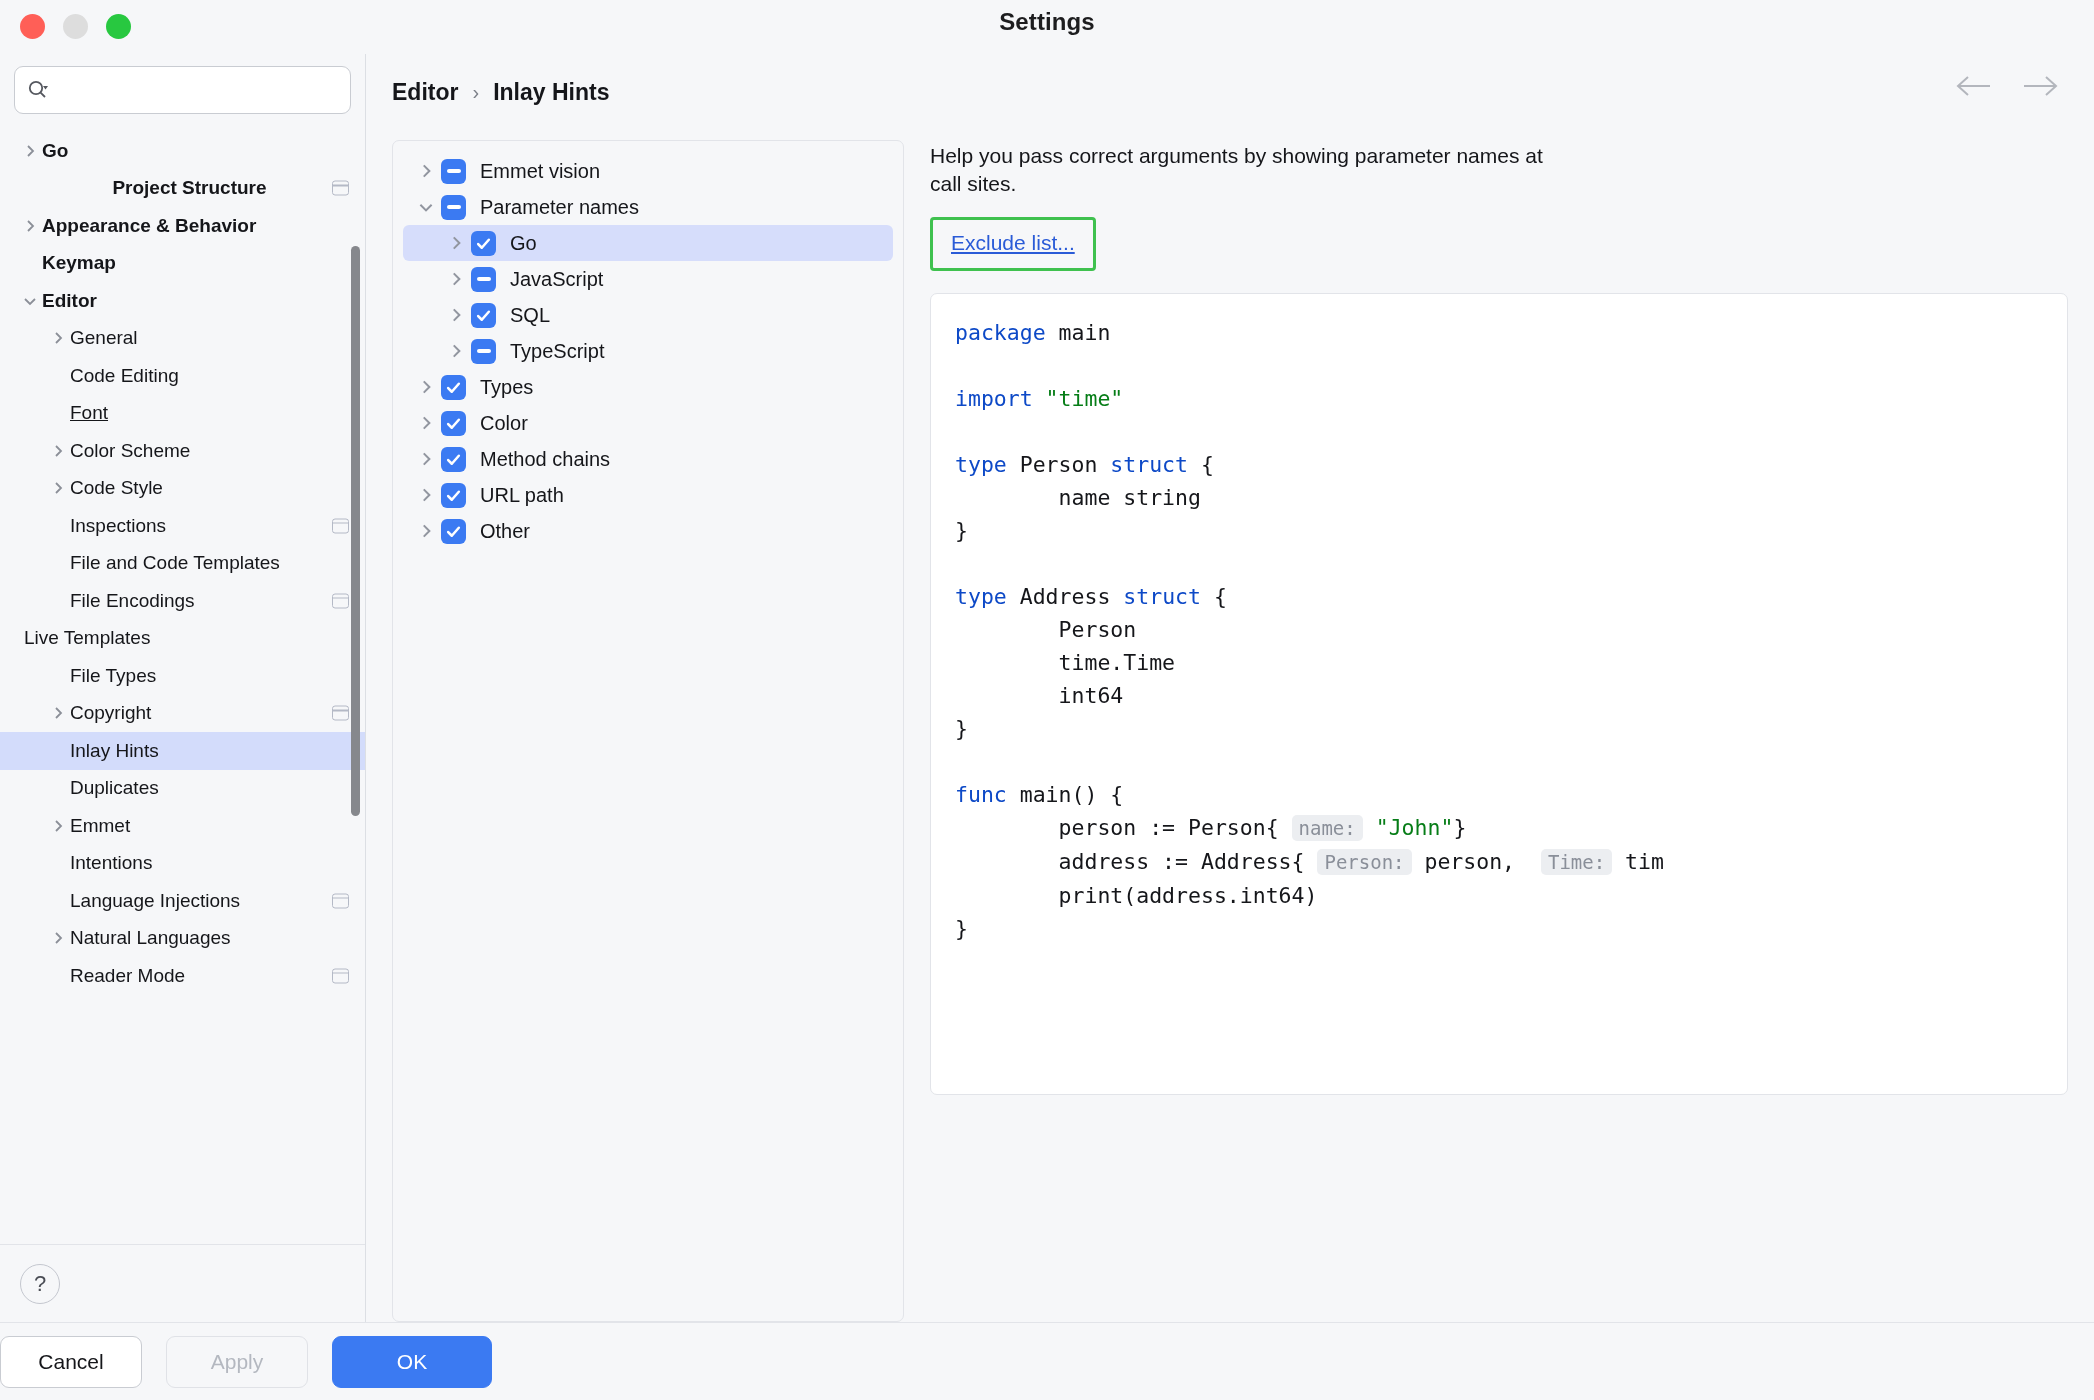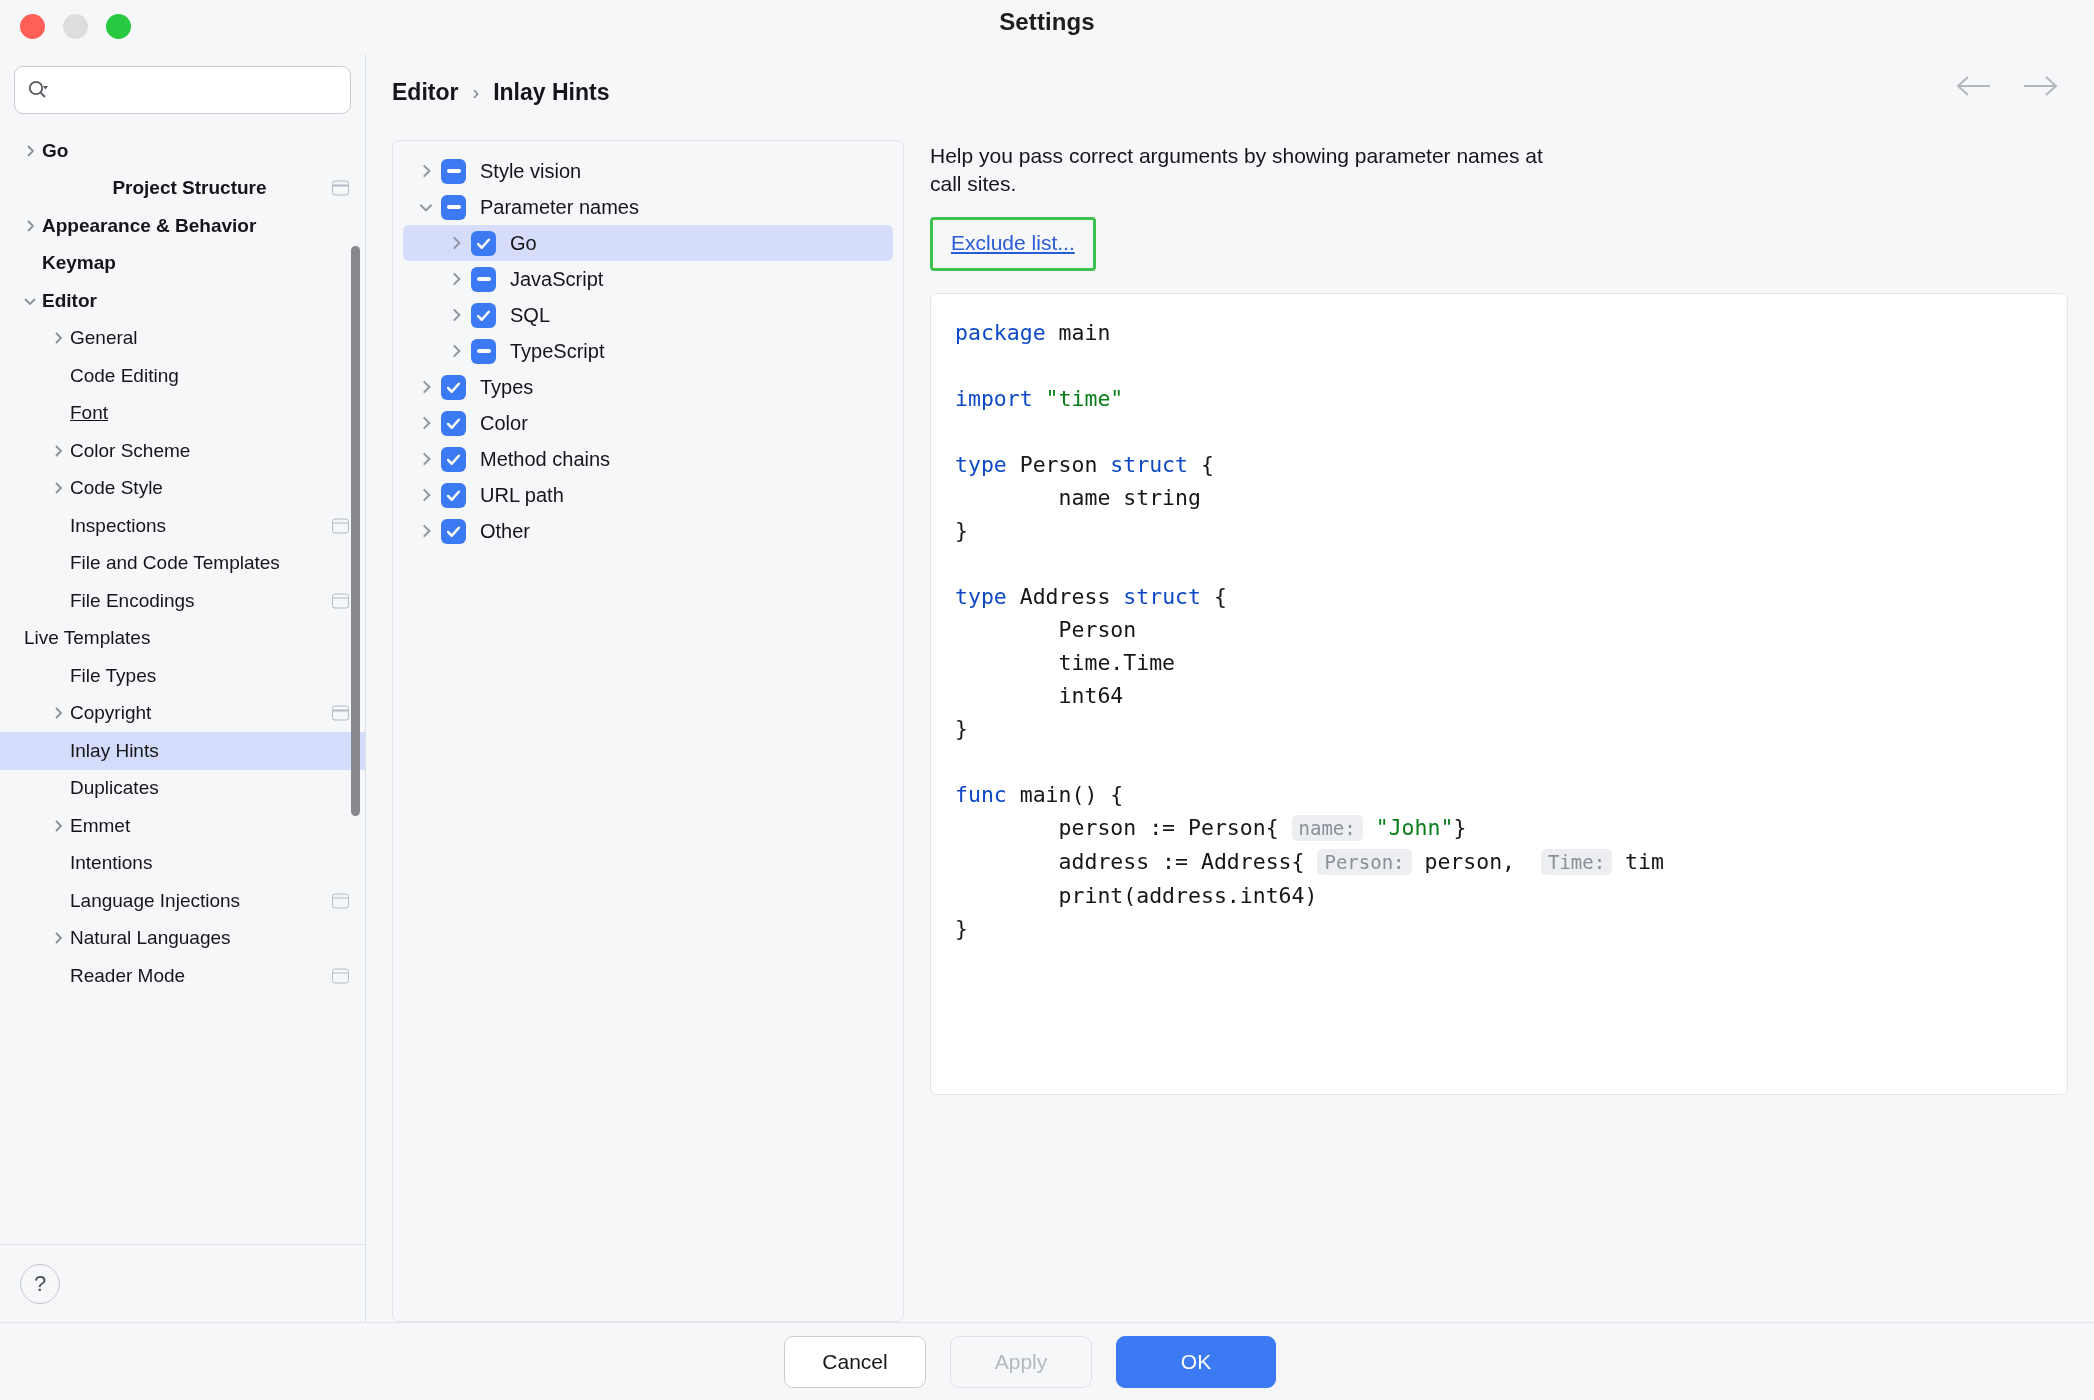--- a/index.html
+++ b/index.html
@@ -194,21 +194,21 @@
   .str { color: #067d17; }
   .hint {
     background: #eceef1; color: #8a8f99;
     border-radius: 5px; padding: 2px 7px;
     font-size: 19px;
   }
 
   
   .footer {
     flex: 0 0 78px; border-top: 1px solid #e2e4e9;
-    display: flex; align-items: center; justify-content: center;
+    display: flex; align-items: center; justify-content: flex-start;
     padding-right: 34px; gap: 24px;
     background: #f6f7f9;
   }
   .btn {
     height: 52px; min-width: 142px; border-radius: 9px;
     font-size: 21px; font-family: "Liberation Sans", sans-serif;
     display: flex; align-items: center; justify-content: center;
     border: 1px solid #c9ccd2; background: #ffffff; color: #15161a;
     cursor: pointer;
   }
@@ -416,21 +416,21 @@
       <div class="panes">
         <div class="tree-pane">
           <div id="hints-list">
               <div class="tnode">
                 <span class="tarrow">
                   <svg width="18" height="18" viewBox="0 0 16 16">
                     <polyline points="6,3 11,8 6,13" fill="none" stroke="#9296a0" stroke-width="1.8"></polyline>
                   </svg>
                 </span>
                 <span class="cbox indet"></span>
-                <span class="tlbl">Style vision</span>
+                <span class="tlbl">Emmet vision</span>
               </div>
               <div class="tnode">
                 <span class="tarrow">
                   <svg width="18" height="18" viewBox="0 0 16 16">
                     <polyline points="3,6 8,11 13,6" fill="none" stroke="#9296a0" stroke-width="1.8"></polyline>
                   </svg>
                 </span>
                 <span class="cbox indet"></span>
                 <span class="tlbl">Parameter names</span>
               </div>

